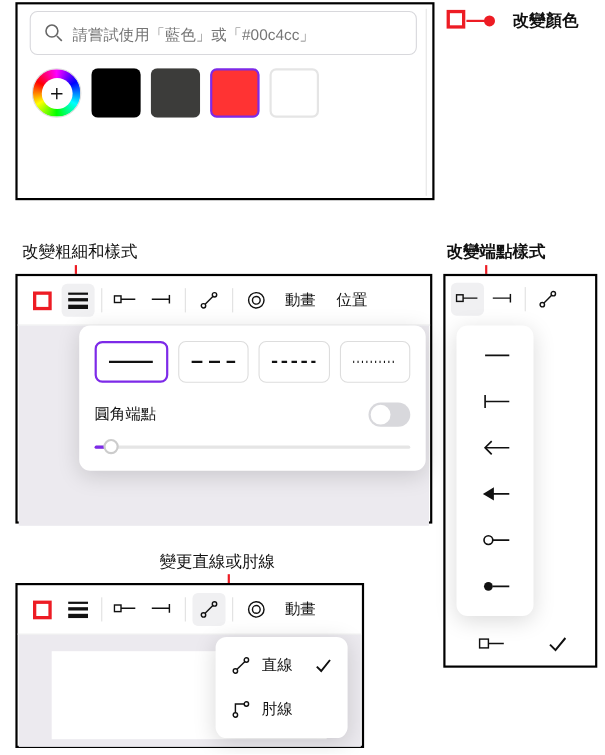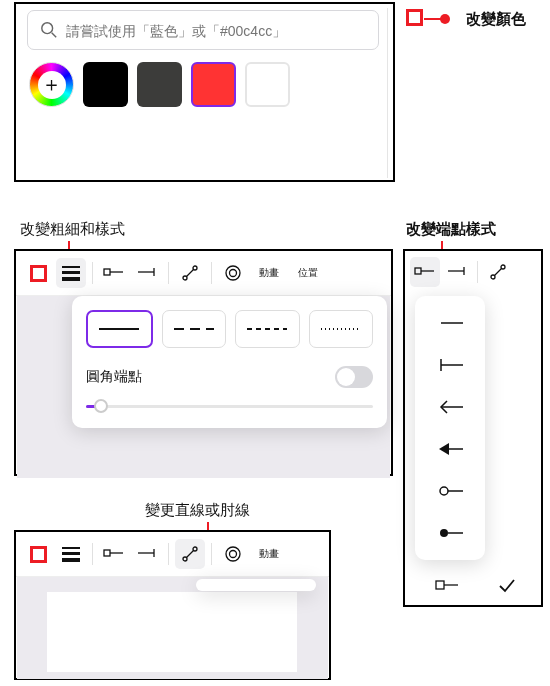--- a/index.html
+++ b/index.html
@@ -28,21 +28,21 @@
   #tag1-dot { position: absolute; left: 440px; top: 14px; }
   #tag1-text { position: absolute; left: 466px; top: 10px; font-size: 15px; font-weight: bold; }
 
   
   #panel2 { position: absolute; left: 14px; top: 249px; width: 379px; height: 227px; border: 2px solid #000; background: #fff; }
   .toolbar { display: flex; align-items: center; gap: 3px; padding: 7px 7px; border-bottom: 1px solid #eee; }
   .tbtn { width: 30px; height: 30px; display: flex; align-items: center; justify-content: center; border-radius: 5px; }
   .tbtn.active { background: #f0f0f2; }
   .tbtn-sq { width: 17px; height: 17px; border: 3px solid #ed1c24; }
   .vdiv { width: 1px; height: 22px; background: #e0e0e0; margin: 0 3px; }
-  .tlabel { font-size: 10px; padding: 0 8px; font-family: Liberation Mono, monospace; }
+  .tlabel { font-size: 14px; padding: 0 8px; font-family: Liberation Mono, monospace; }
   
   
   #p2-drop { position: absolute; left: 56px; top: 45px; width: 315px; background: #fff; border-radius: 10px; box-shadow: 0 4px 20px rgba(0,0,0,0.15); padding: 14px; }
   .style-opts { display: flex; gap: 9px; }
   .style-opt { flex: 1; height: 38px; border: 1px solid #ddd; border-radius: 7px; display: flex; align-items: center; justify-content: center; }
   .style-opt.sel { border: 2px solid #7d2ae8; }
   .opt-row { display: flex; align-items: center; justify-content: space-between; margin-top: 18px; font-size: 14px; }
   .toggle { width: 38px; height: 22px; background: #d8d8dc; border-radius: 11px; position: relative; }
   .toggle::after { content: ''; position: absolute; width: 18px; height: 18px; background: #fff; border-radius: 50%; top: 2px; left: 2px; }
   .numbox { width: 36px; height: 28px; border: 1px solid #ddd; border-radius: 5px; text-align: center; font-size: 13px; }
@@ -308,14 +308,33 @@
           <circle cx="9" cy="9" r="7" fill="none" stroke="#111" stroke-width="1.3"></circle>
           <circle cx="9" cy="9" r="3.5" fill="none" stroke="#111" stroke-width="1.3"></circle>
         </svg>
     </div>
     <span class="tlabel">動畫</span>
   </div>
   <div style="background:#eceaef;height:102px;margin:0 1px;position:relative;">
     <div style="position:absolute;left:30px;top:15px;width:250px;height:80px;background:#fff;"></div>
   </div>
   <div id="p4-drop">
+    <div class="line-opt">
+      <svg width="18" height="18">
+          <circle cx="4" cy="14" r="2" fill="none" stroke="#111" stroke-width="1.3"></circle>
+          <circle cx="14" cy="4" r="2" fill="none" stroke="#111" stroke-width="1.3"></circle>
+          <line x1="5.5" y1="12.5" x2="12.5" y2="5.5" stroke="#111" stroke-width="1.3"></line>
+        </svg>
+      <span>直線</span>
+      <svg width="16" height="14" style="margin-left:auto">
+          <polyline points="2,8 6,12 14,2" fill="none" stroke="#111" stroke-width="1.8"></polyline>
+        </svg>
+    </div>
+    <div class="line-opt">
+      <svg width="18" height="18">
+          <circle cx="4" cy="14" r="2" fill="none" stroke="#111" stroke-width="1.3"></circle>
+          <circle cx="14" cy="4" r="2" fill="none" stroke="#111" stroke-width="1.3"></circle>
+          <polyline points="4,12 4,4 12,4" fill="none" stroke="#111" stroke-width="1.3"></polyline>
+        </svg>
+      <span>肘線</span>
+    </div>
   </div>
 </div>
 
 </body></html>

